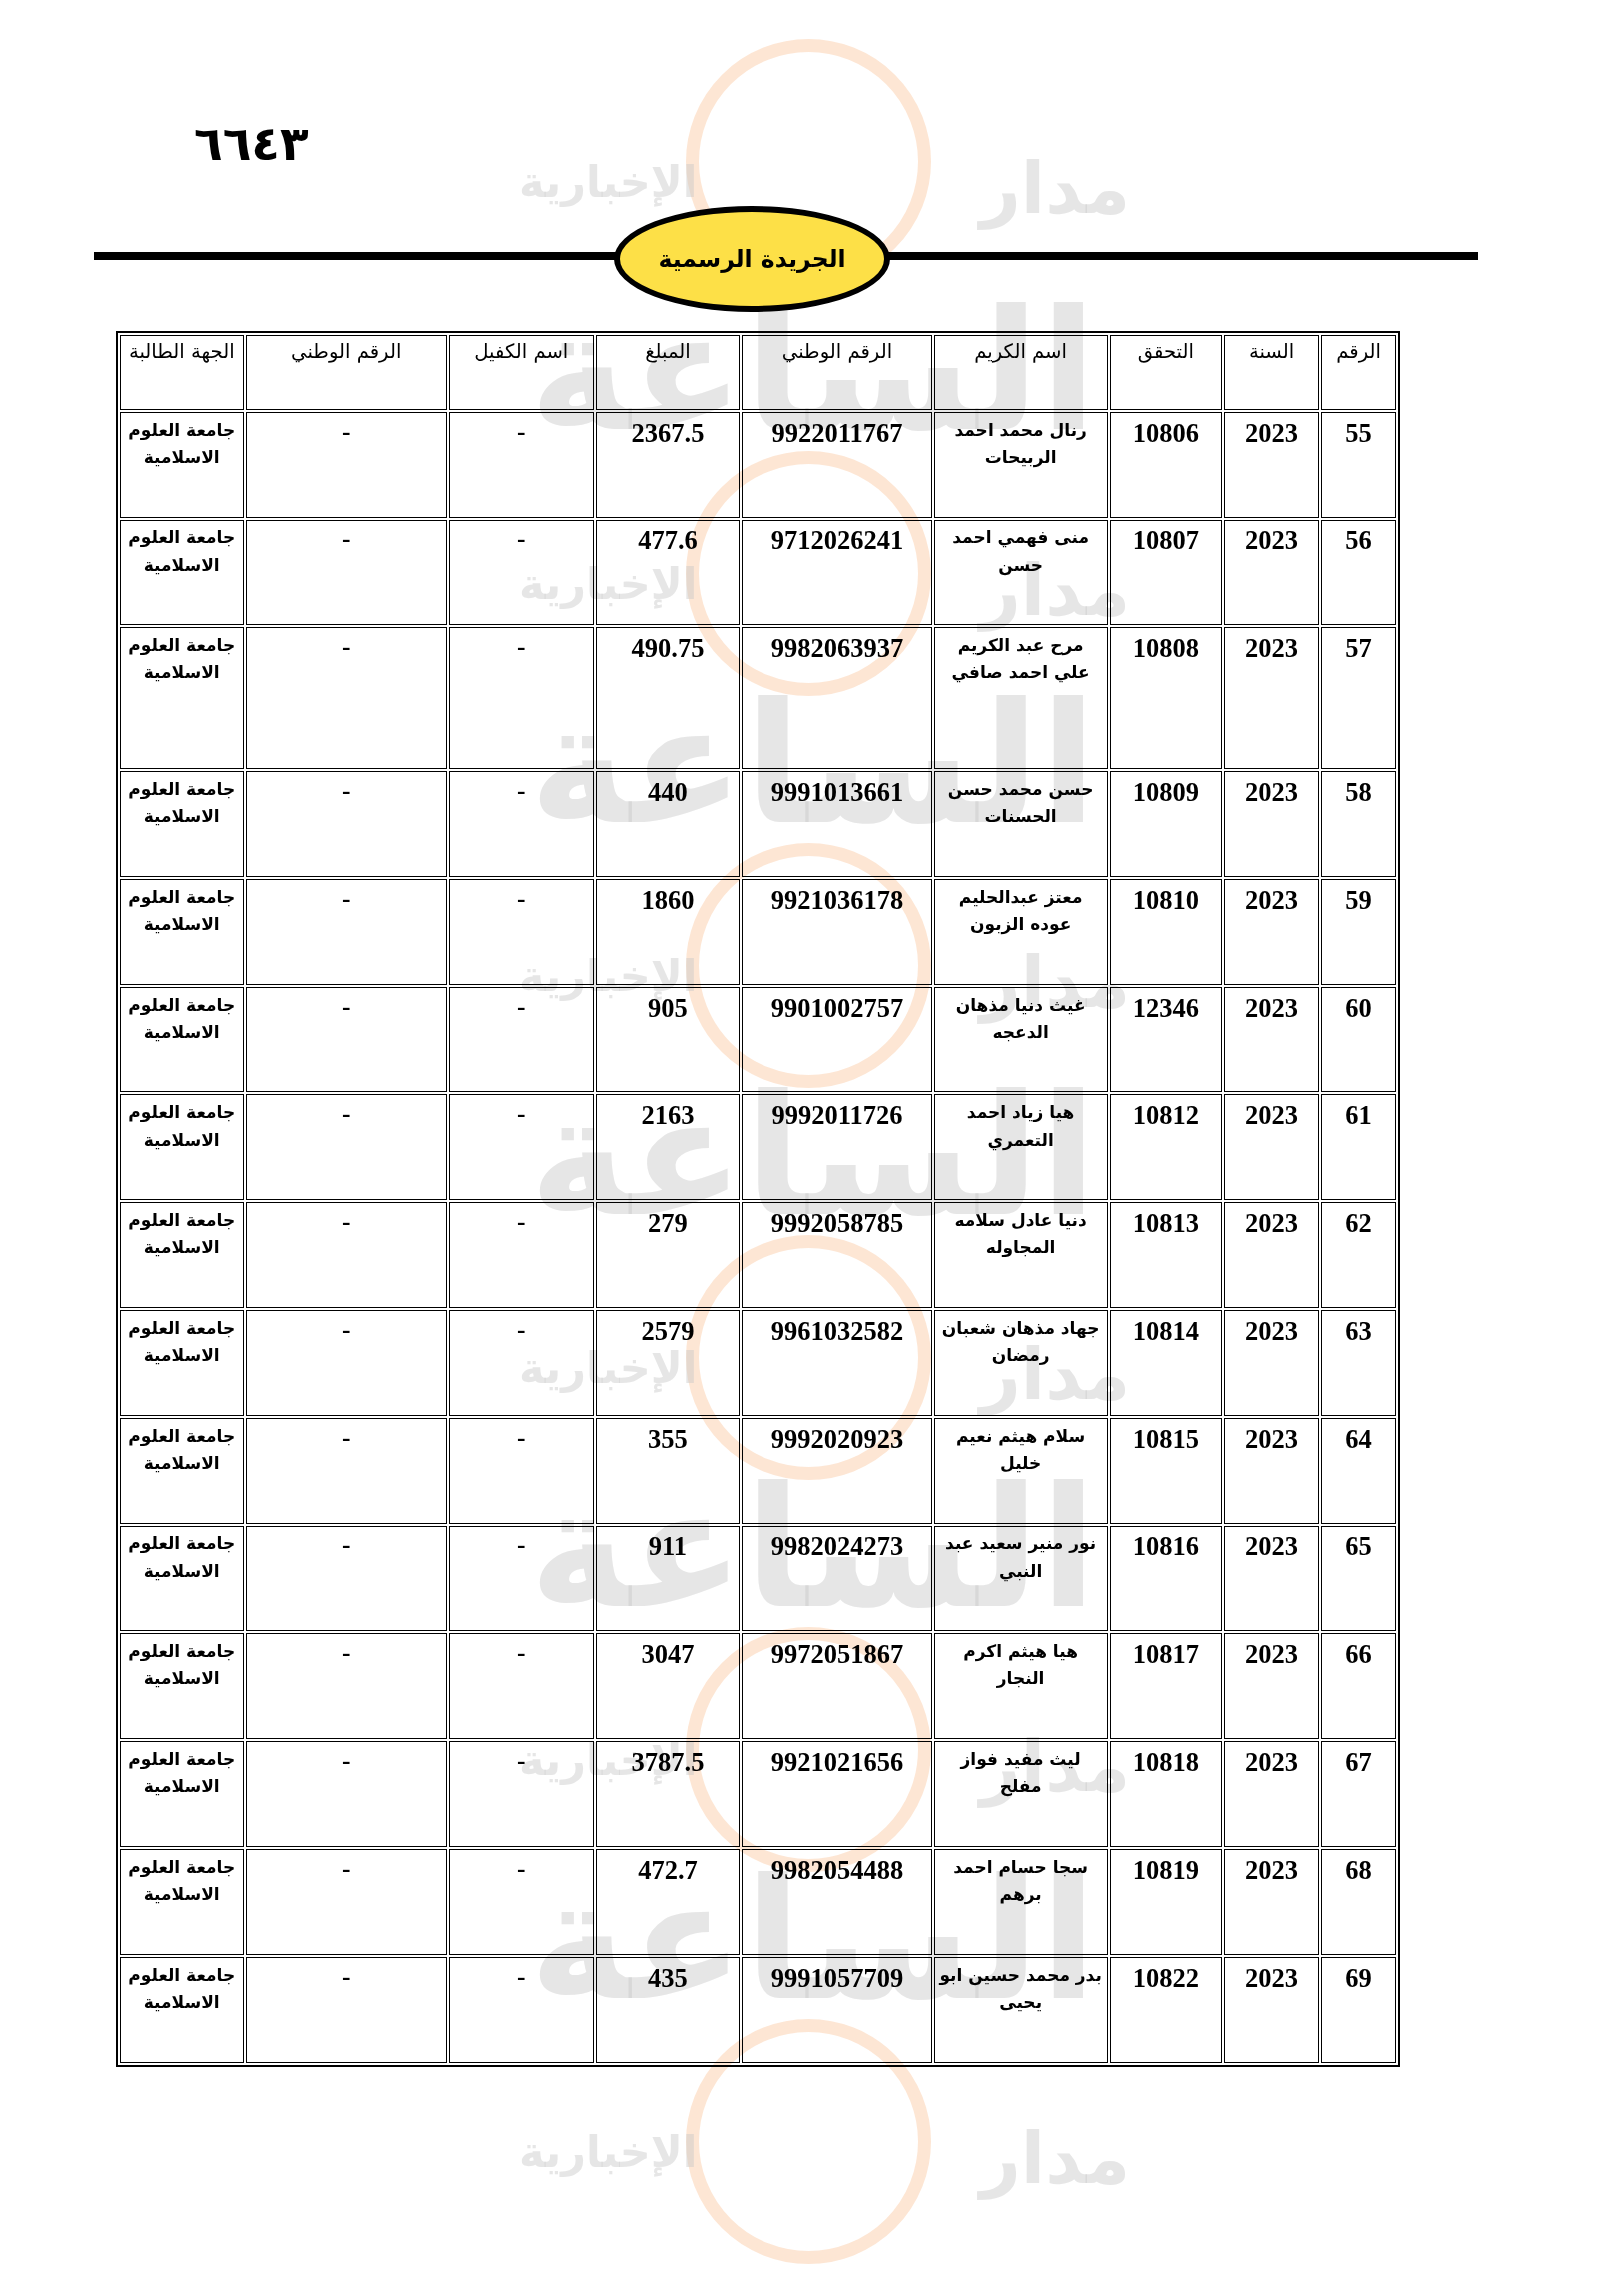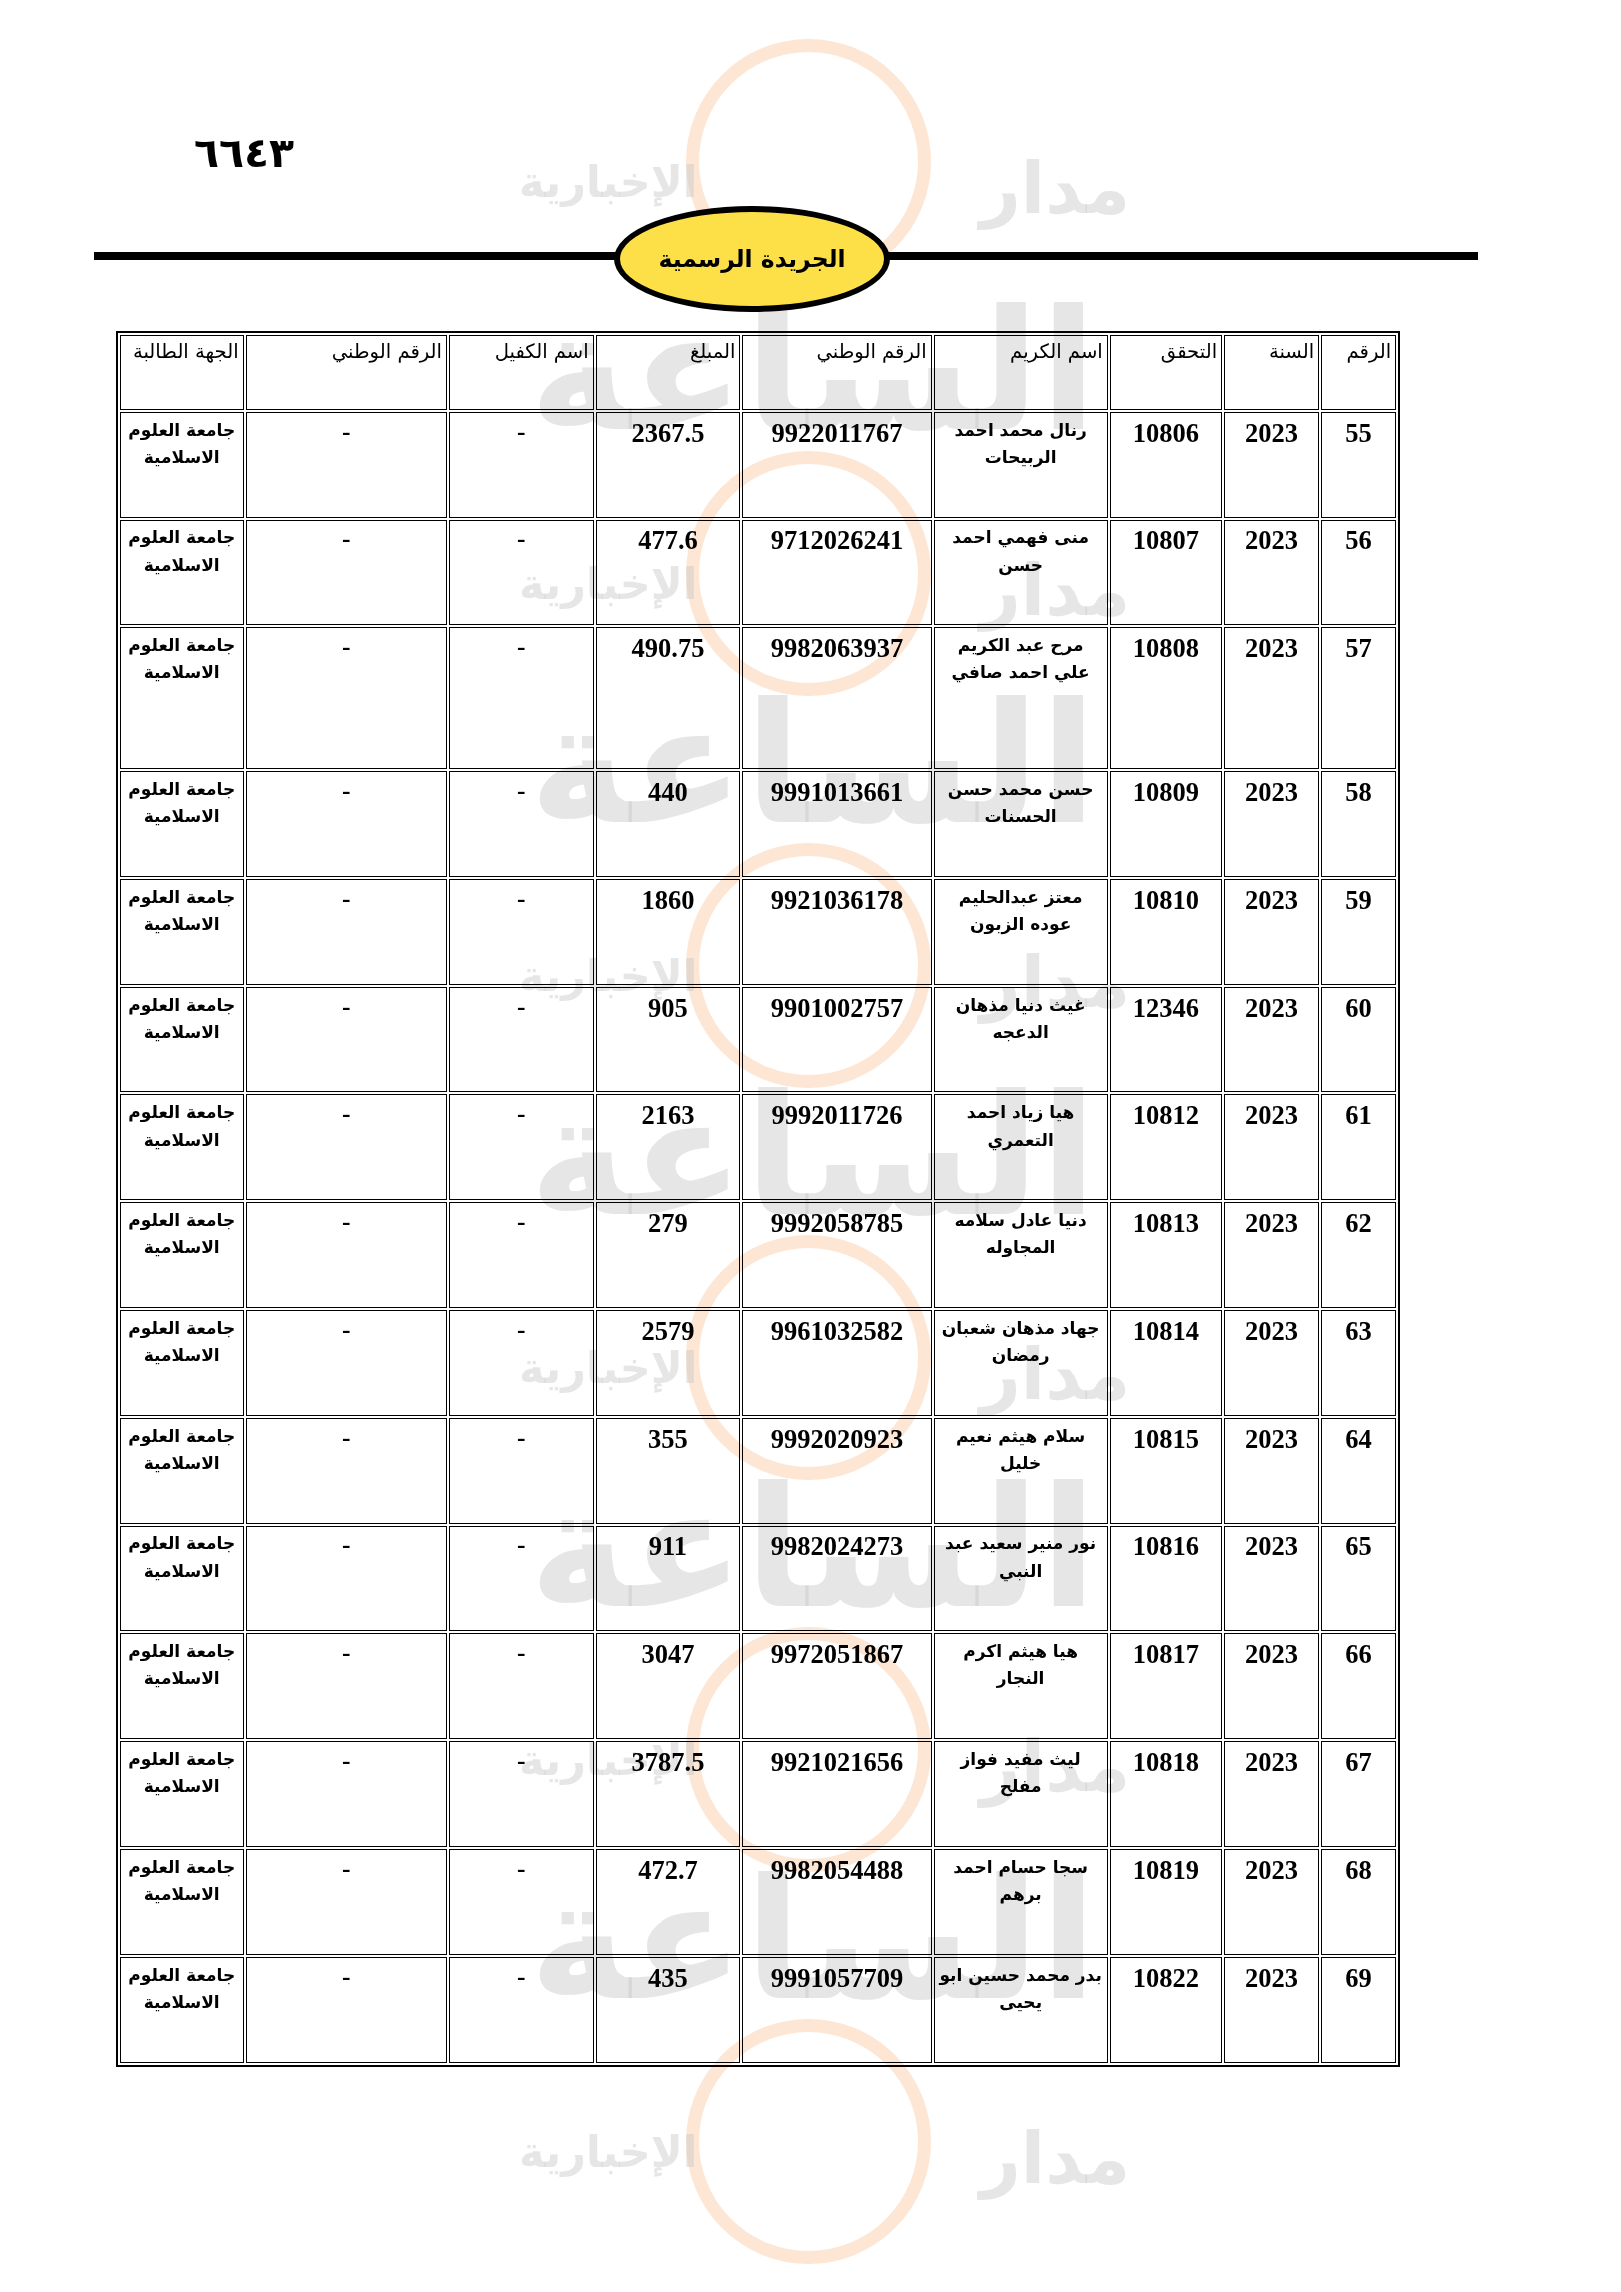--- a/index.html
+++ b/index.html
@@ -11,22 +11,22 @@
   .wm-clock {
     position:absolute; border-radius:50%;
     border:13.7px solid rgba(250,200,160,0.45);
     box-sizing:border-box;
   }
   .wm-text {
     position:absolute; font-family:"DejaVu Sans", sans-serif; font-weight:bold;
     color:rgba(200,200,200,0.45); direction:rtl; white-space:nowrap;
   }
   .page-number {
-    position:absolute; left:194px; top:116px; font-size:41px; font-weight:bold;
-    font-family:"DejaVu Sans", sans-serif; letter-spacing:3.9px; z-index:2; direction:rtl;margin-top:13px;
+    position:absolute; left:194px; top:116px; font-size:47px; font-weight:bold;
+    font-family:"DejaVu Sans", sans-serif; letter-spacing:3.9px; z-index:2; direction:rtl;
   }
   .rule {
     position:absolute; left:94px; width:1384px; top:252px; height:7.8px; background:#000; z-index:2;
   }
   .masthead-oval {
     position:absolute; left:614px; top:206px; width:276px; height:106px;
     border:6.9px solid #000; border-radius:50%; background:#fde047; box-sizing:border-box;
     z-index:3; display:flex; align-items:center; justify-content:center;
   }
   .masthead-title {
@@ -36,21 +36,21 @@
     position:absolute; left:116px; top:331px; width:1284px;
     border-collapse:separate; border-spacing:2px; border:2px solid #000;
     direction:rtl; z-index:2; table-layout:fixed; background:transparent;
   }
   table.ledger td, table.ledger th {
     border:1.5px solid #000; vertical-align:top; text-align:center;
     padding:3.9px 3.9px; font-weight:bold; background:transparent;
   }
   table.ledger th {
     font-family:"DejaVu Sans", sans-serif; font-size:19.6px; font-weight:normal;
-    line-height:1.25; height:65px;text-align:right;
+    line-height:1.25; height:65px;
   }
   .num { font-family:"Liberation Serif", serif; font-size:26.5px; line-height:1.25; }
   .ar  { font-family:"DejaVu Sans", sans-serif; font-size:17px; line-height:1.6; direction:rtl; }
   .dash { font-family:"Liberation Serif", serif; font-size:25.5px; }
   tr.row td { height:96px; }
   tr.row.tall td { height:132px; }
 </style>
 </head>
 <body>
 

